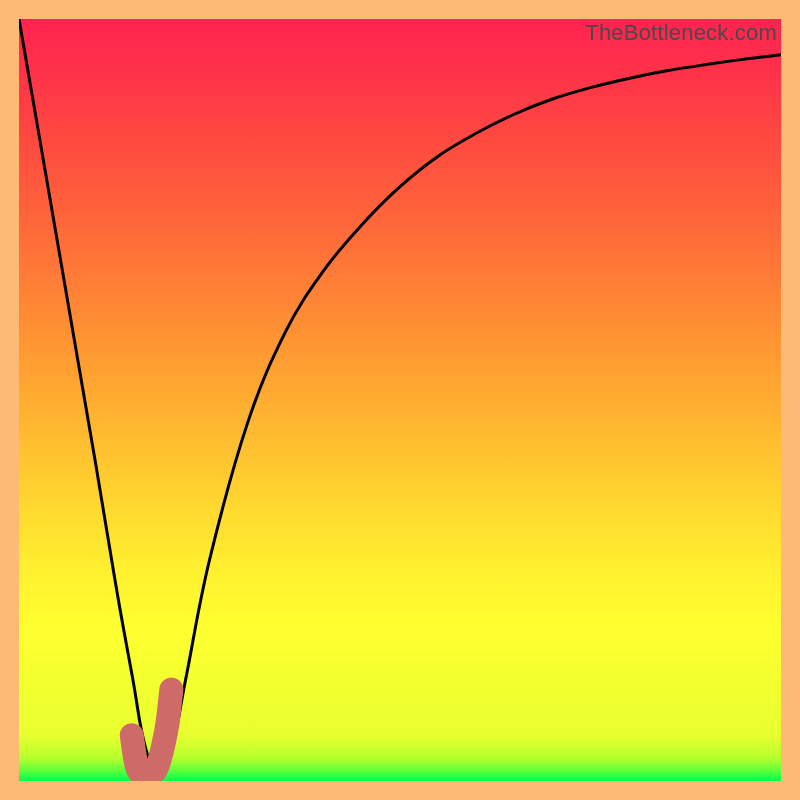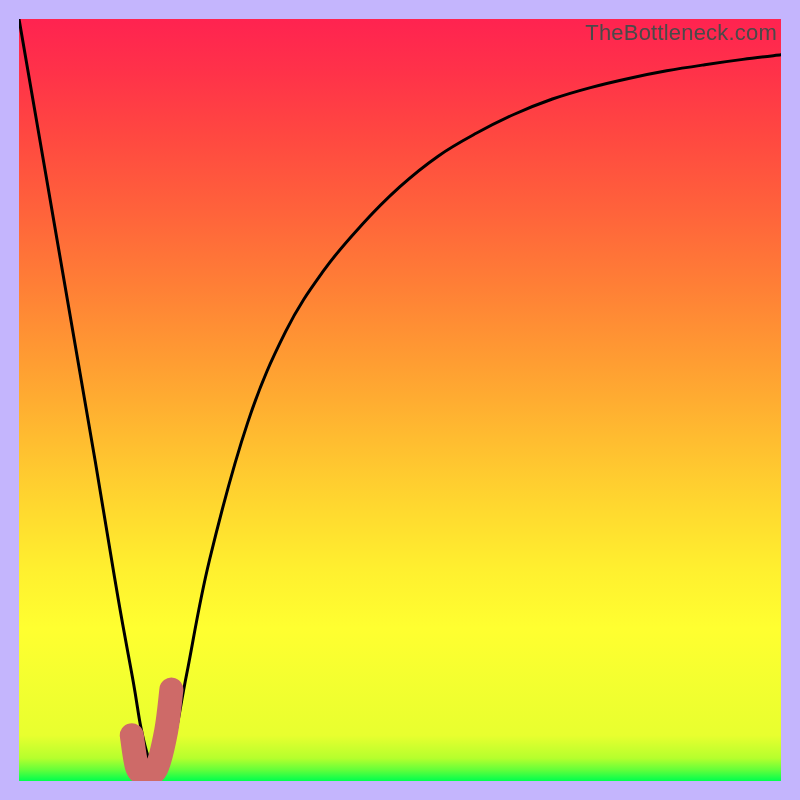--- a/index.html
+++ b/index.html
@@ -9,21 +9,21 @@
     height: 800px;
     overflow: hidden;
     background: #000;
     font-family: Arial, Helvetica, sans-serif;
   }
   .frame {
     position: absolute;
     top: 0; left: 0;
     width: 800px;
     height: 800px;
-    background: #c4b5fd;
+    background: #fdba74;
   }
   .plot-area {
     position: absolute;
     top: 19px;
     left: 19px;
     width: 762px;
     height: 762px;
     overflow: hidden;
   }
   .watermark {

